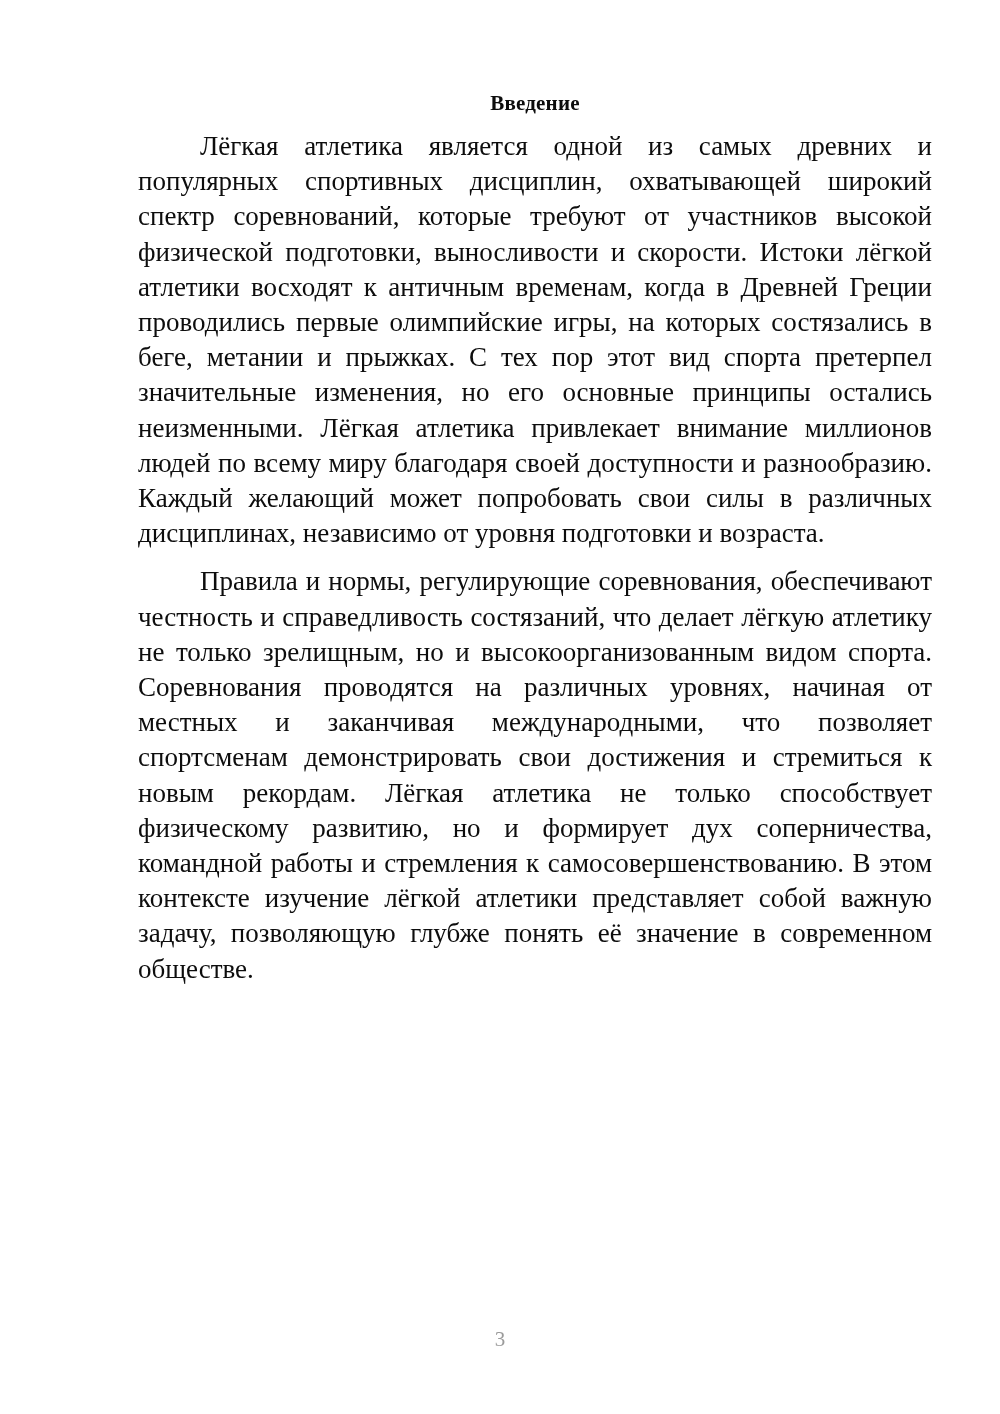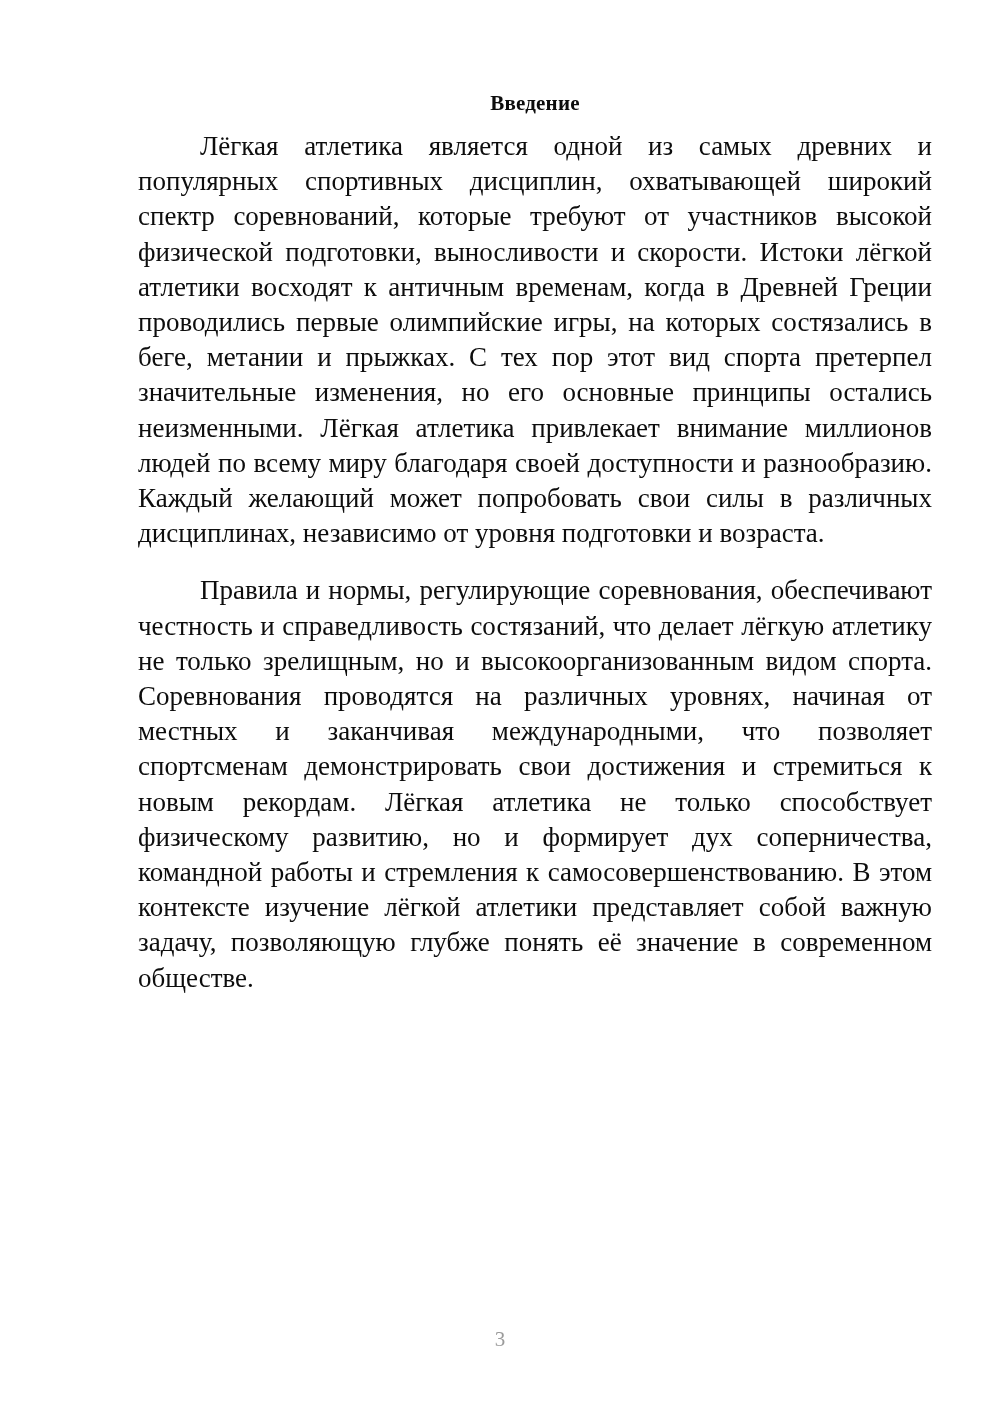--- a/index.html
+++ b/index.html
@@ -42,21 +42,21 @@
     font-size: 27px;
     line-height: 35.2px;
     text-align: justify;
     text-justify: inter-word;
     text-indent: 62px;
     margin: 0;
     hyphens: none;
     word-spacing: 0px;
   }
   .para + .para {
-    margin-top: 22px;
+    margin-top: 13px;
   }
   .page-number {
     position: absolute;
     left: 0;
     right: 0;
     top: 1326px;
     text-align: center;
     font-size: 21px;
     color: #9b9b9b;
     line-height: 26px;

